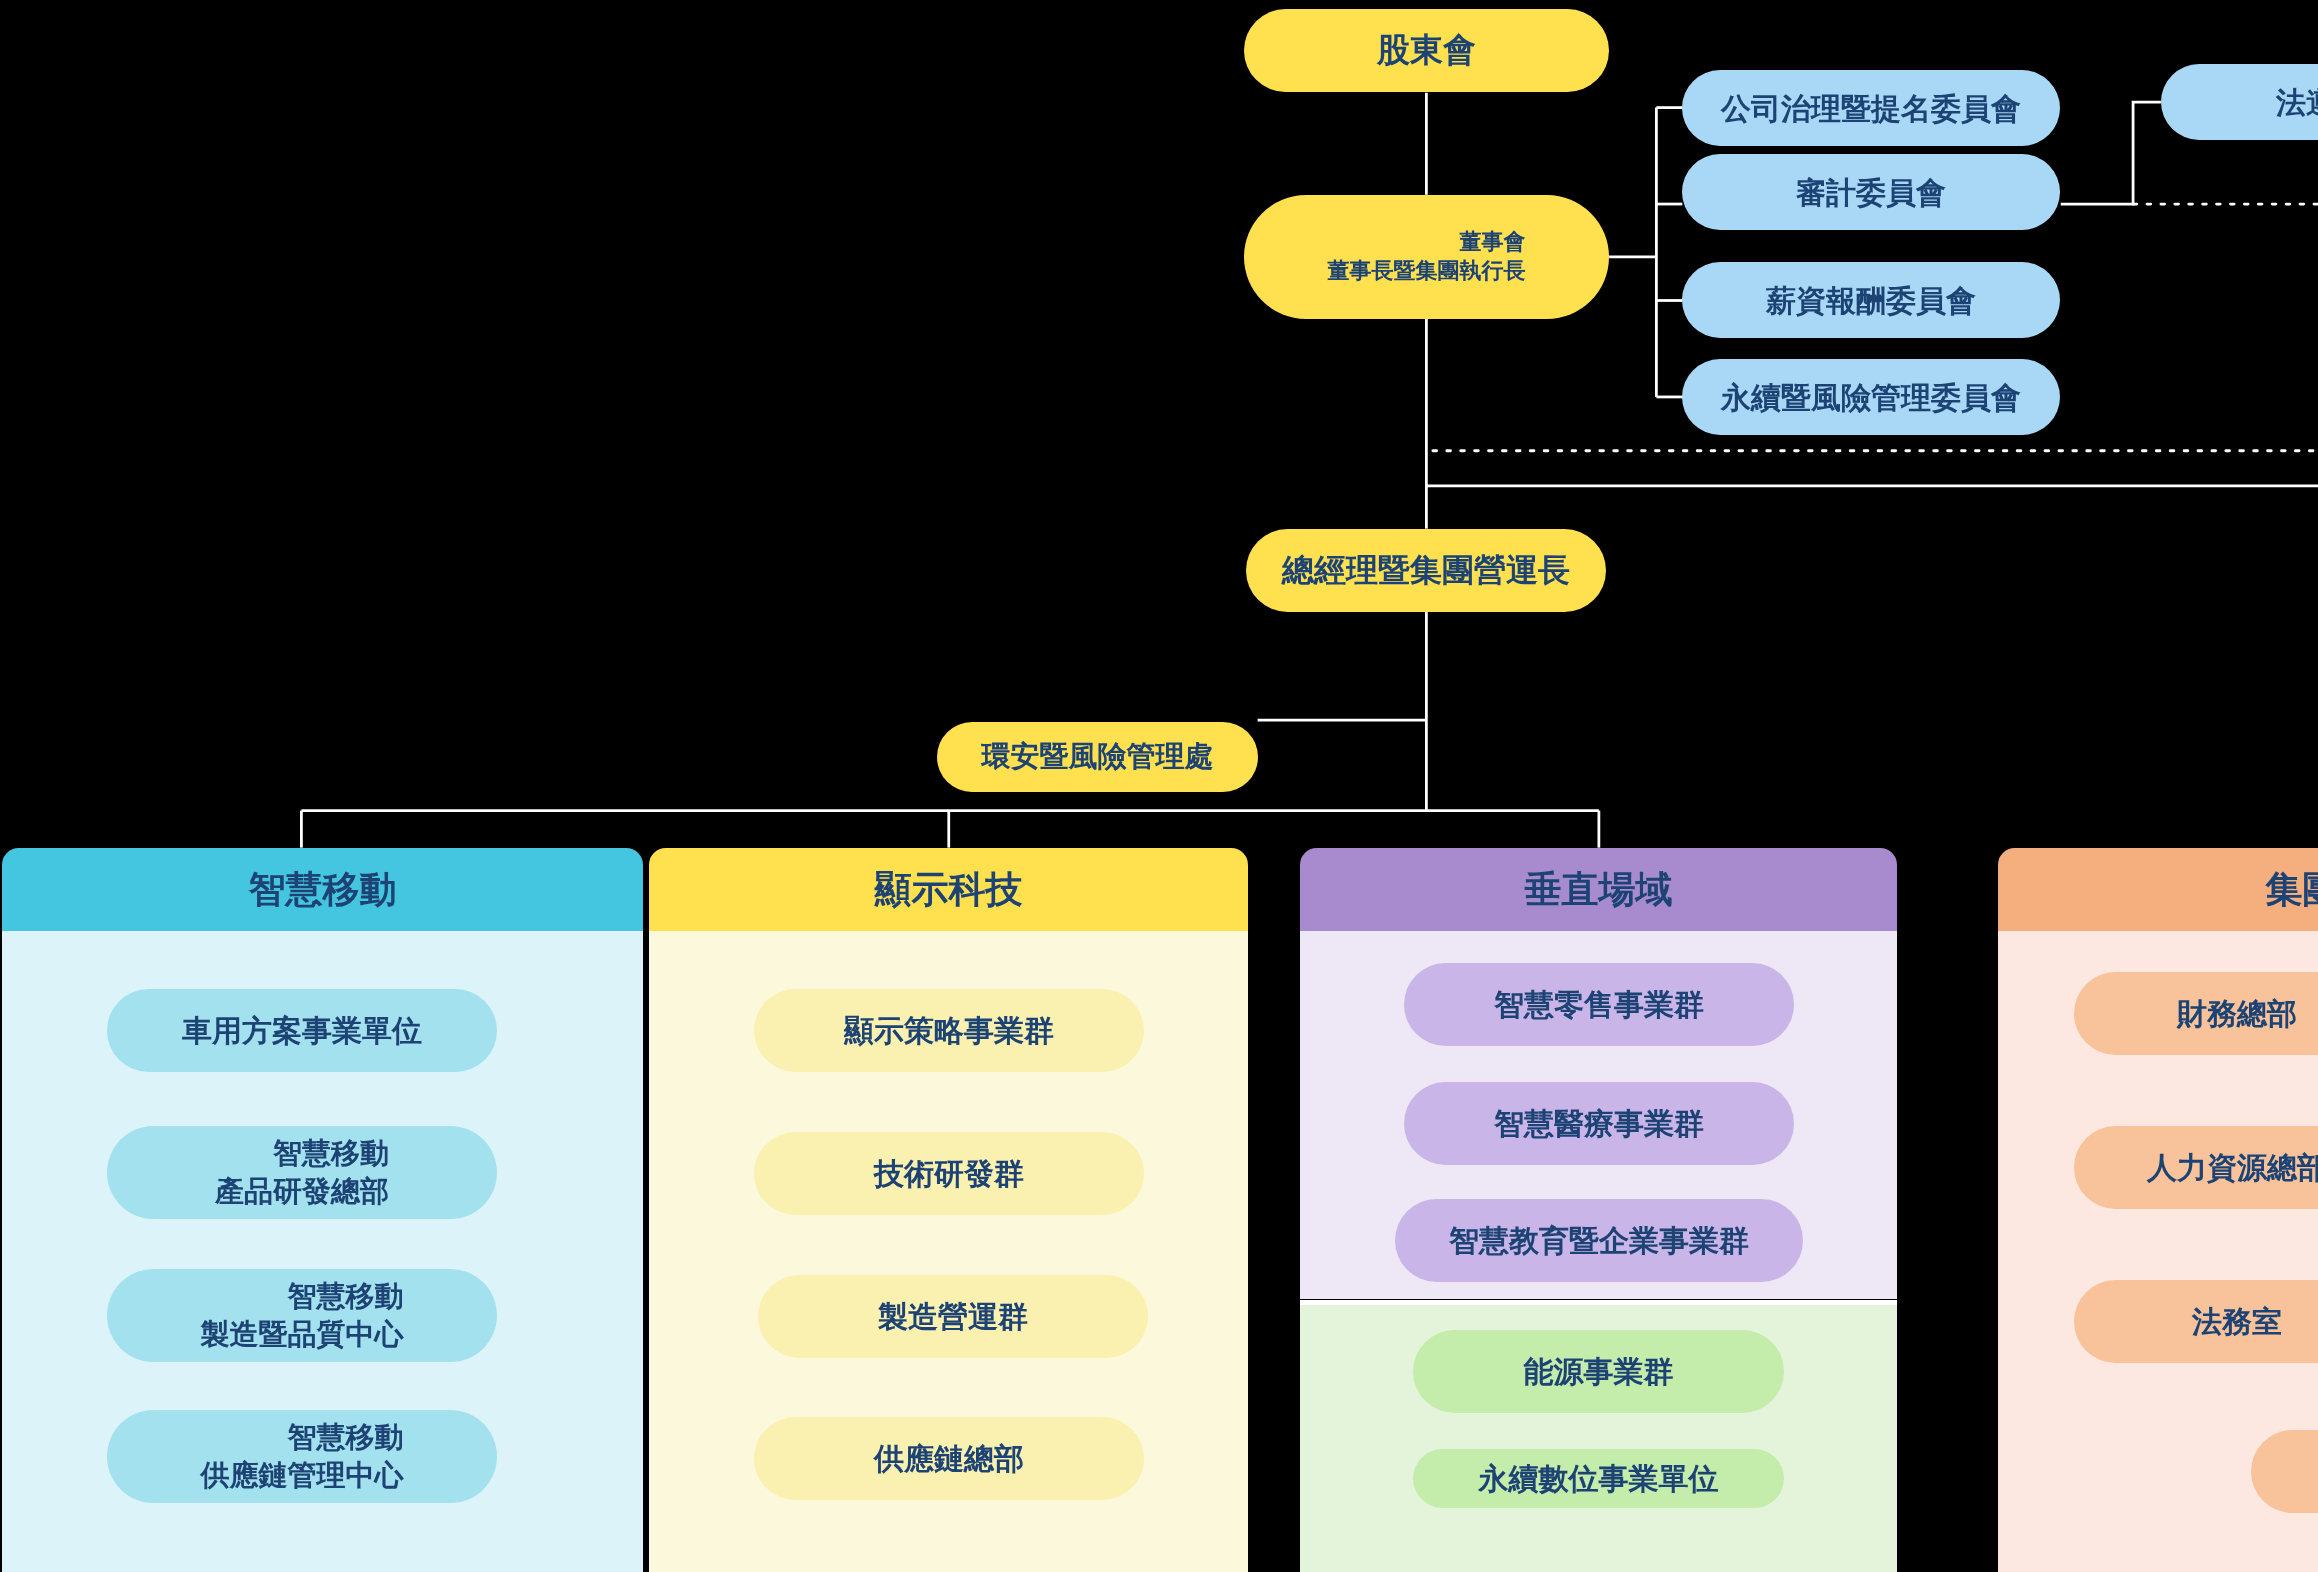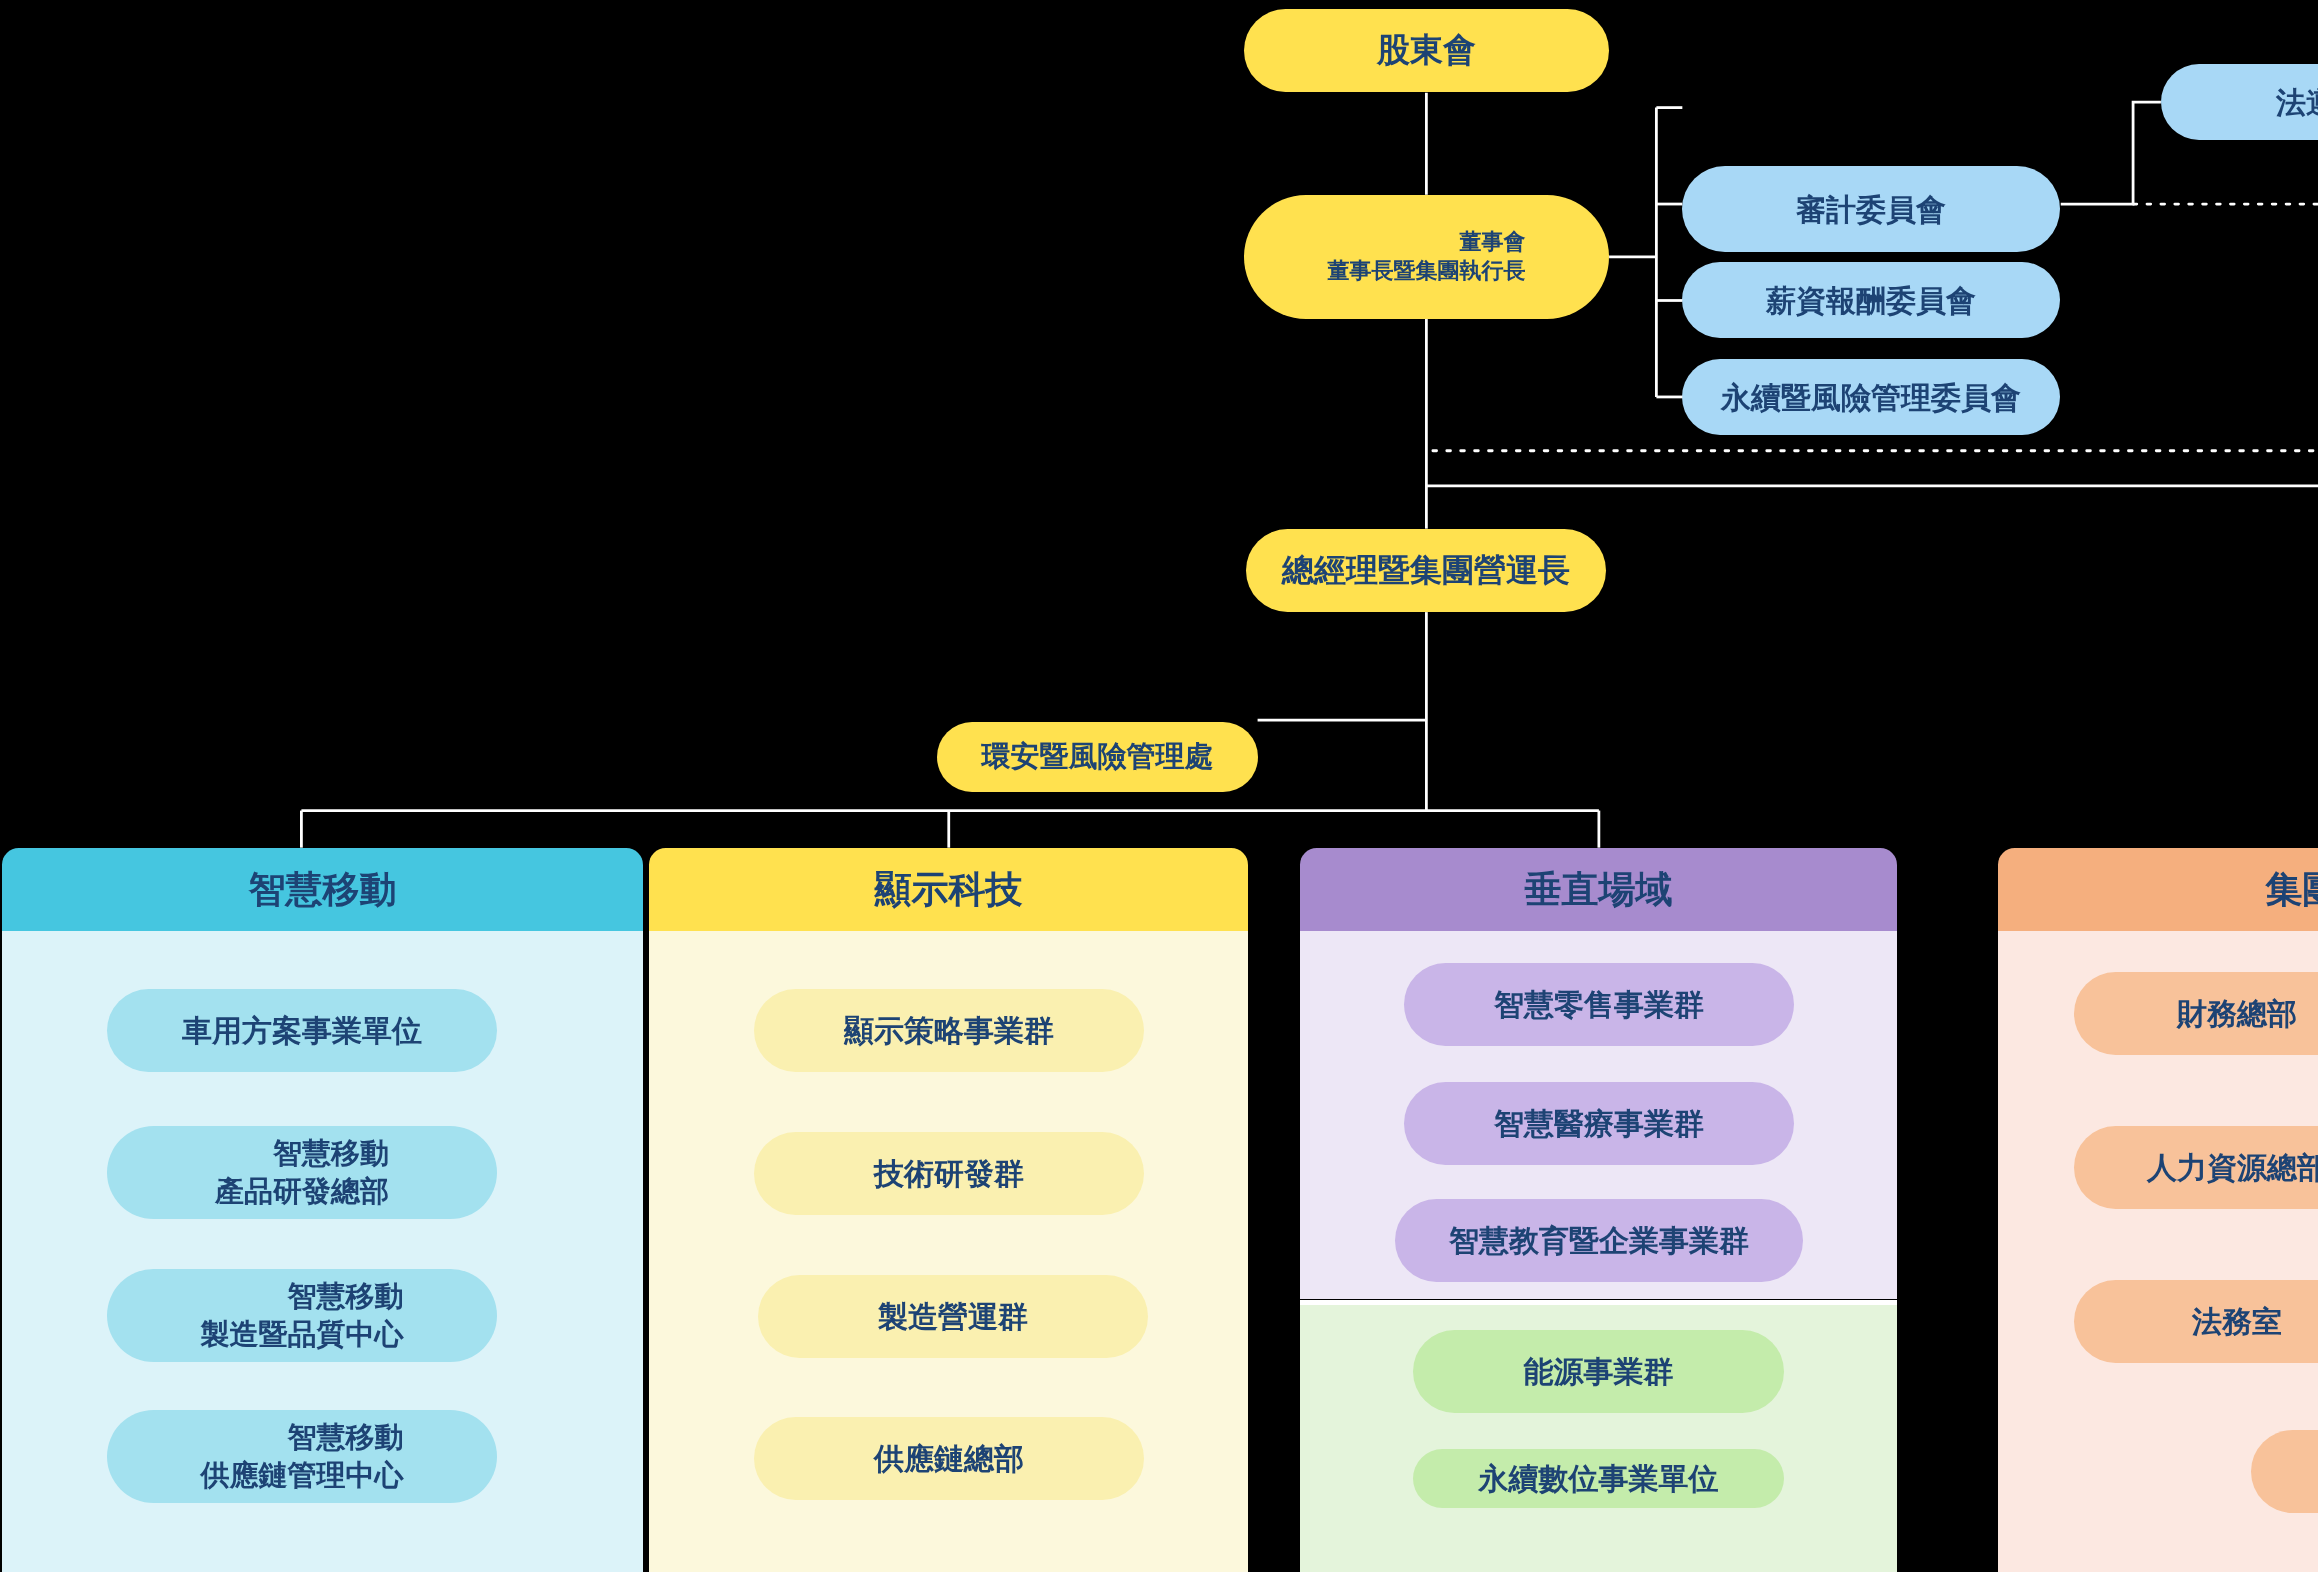--- a/index.html
+++ b/index.html
@@ -94,21 +94,22 @@
       <path d="M5480 220 H5548 V972 H3076"></path>
       <path d="M4600 440 H6256 V3174 H5554"></path>
     </g>
   </svg>
 
   <div class="pill yellow" style="left:1244px;top:9.3px;width:365px;height:83px;font-size:33px">股東會</div>
 
   <div class="pill yellow" style="left:1244px;top:195px;width:365px;height:124px;font-size:22px">董事會
 董事長暨集團執行長</div>
 
-  <div class="pill blue" style="left:1682px;top:166px;width:378px;height:86px">審計委員會</div>
+  <div class="pill blue" style="left:1682px;top:70px;width:378px;height:76px">公司治理暨提名委員會</div>
+  <div class="pill blue" style="left:1682px;top:154px;width:378px;height:76px">審計委員會</div>
   <div class="pill blue" style="left:1682px;top:262px;width:378px;height:76px">薪資報酬委員會</div>
   <div class="pill blue" style="left:1682px;top:359px;width:378px;height:76px">永續暨風險管理委員會</div>
 
   <div class="pill blue" style="left:2161px;top:64px;width:380px;height:76px">法遵總顧問</div>
 
   <div class="pill yellow" style="left:1246px;top:529px;width:360px;height:83px;font-size:32px">總經理暨集團營運長</div>
 
   <div class="pill yellow" style="left:937px;top:722px;width:321px;height:70px;font-size:29px">環安暨風險管理處</div>
 
   <div class="card" style="left:1.9px;top:848px;width:641px;height:724px">

